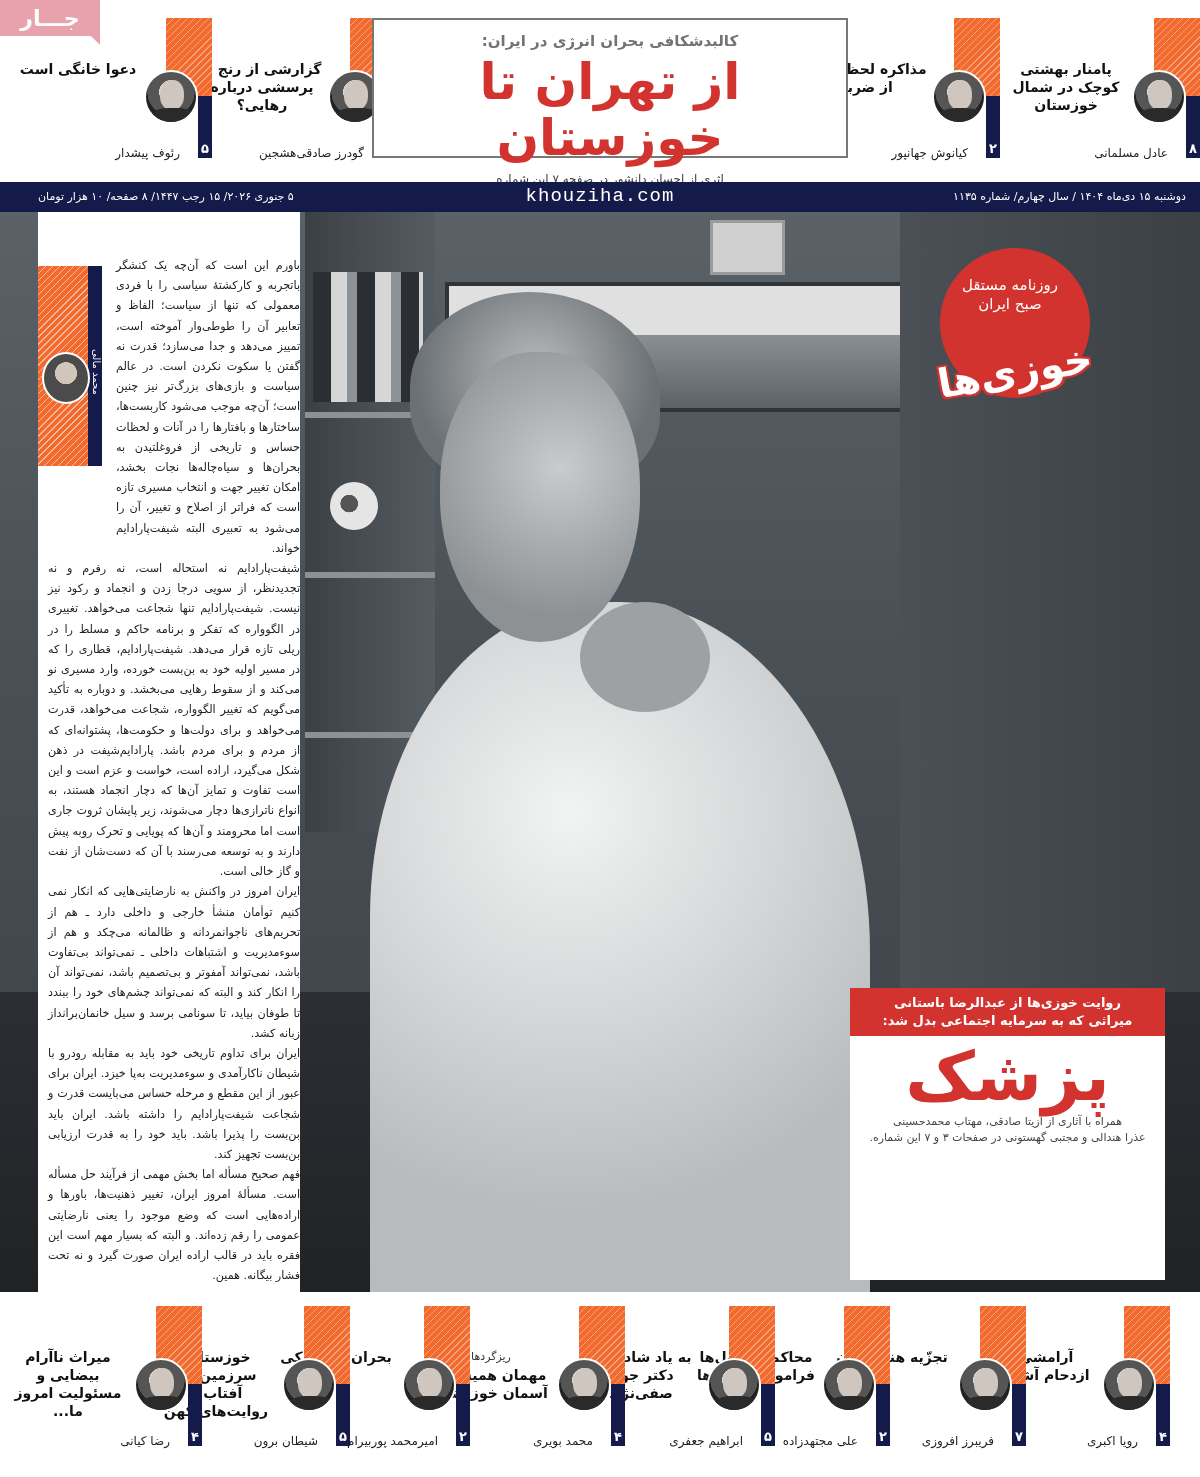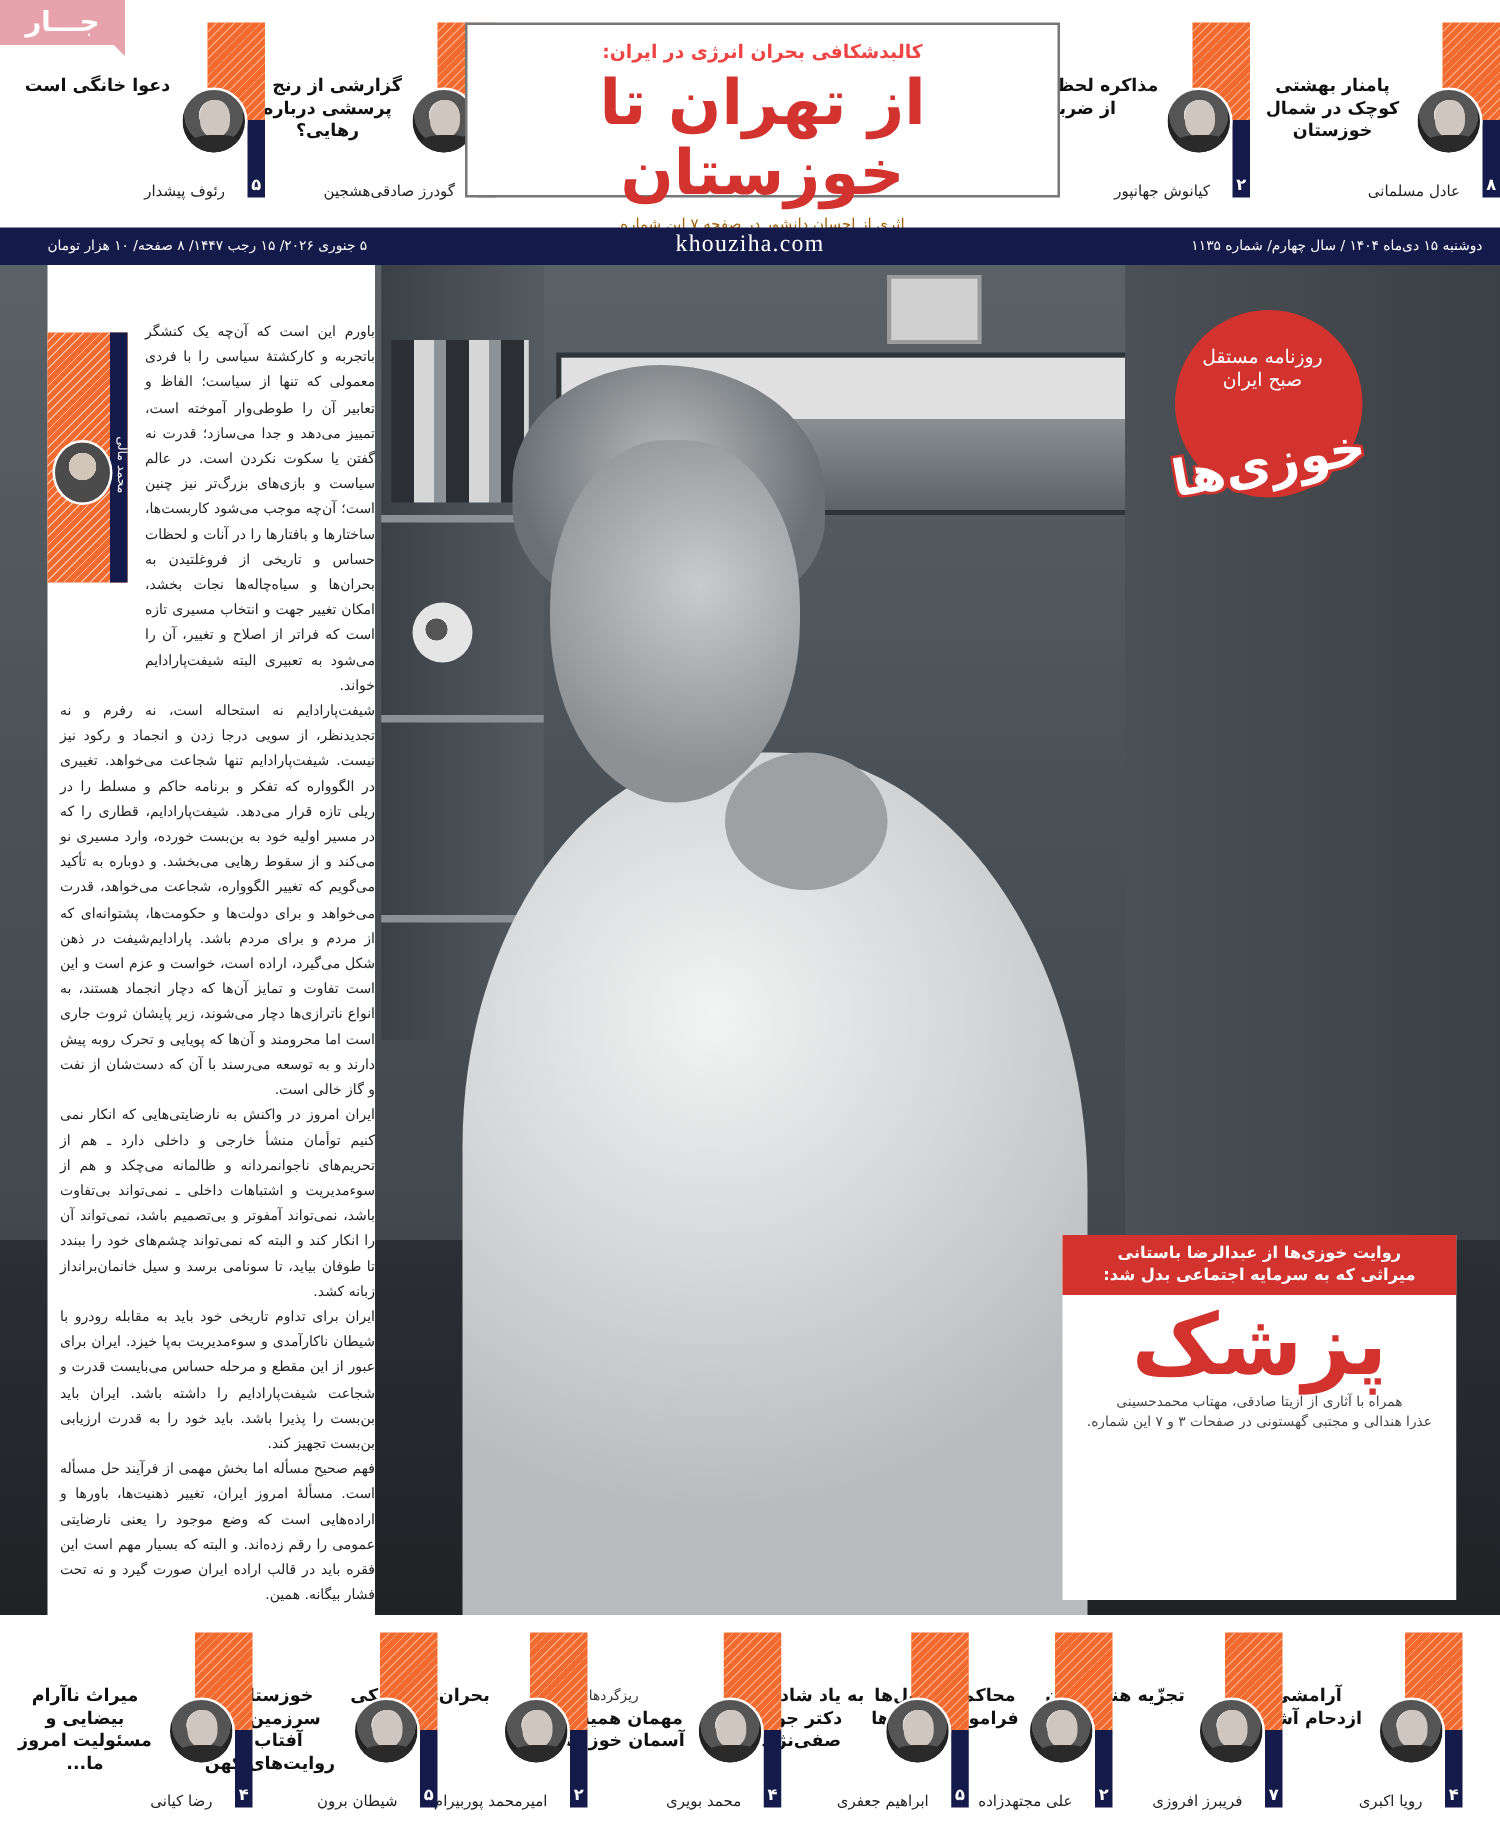--- a/index.html
+++ b/index.html
@@ -7,44 +7,44 @@
   body { position: relative; font-family: "DejaVu Sans", "Liberation Sans", sans-serif; color: #1a1a1a; }
 
   
   .top-band { position: absolute; left: 0; top: 0; width: 1200px; height: 180px; background: #fff; }
   .jar-tag { position: absolute; left: 0; top: 0; width: 100px; height: 36px; background: #e8a2ab; color: #fff;
              font-weight: bold; font-size: 22px; display: flex; align-items: center; justify-content: center;
              direction: rtl; }
   .jar-tag::after { content: ""; position: absolute; right: 0; bottom: -9px; border-top: 9px solid #e8a2ab; border-left: 9px solid transparent; }
 
   .headline-box { position: absolute; left: 372px; top: 18px; width: 476px; height: 140px; border: 2px solid #777; background: #fff; text-align: center; }
-  .headline-kicker { margin-top: 12px; font-size: 15px; font-weight: bold; color: #ef4444; }
+  .headline-kicker { margin-top: 12px; font-size: 15px; font-weight: bold; color: #737373; }
   .headline-main { font-size: 50px; line-height: 56px; font-weight: 900; color: #d2332e; letter-spacing: -1px; margin-top: 4px; font-family: "DejaVu Sans", sans-serif; }
-  .headline-note { font-size: 12px; color: #a16207; margin-top: 6px; }
+  .headline-note { font-size: 12px; color: #404040; margin-top: 6px; }
 
   
   .teaser { position: absolute; width: 200px; height: 150px; direction: rtl; }
   .teaser .strip { position: absolute; right: 0; top: 0; width: 46px; height: 140px; }
   .teaser .strip .orange { position: absolute; right: 0; top: 0; width: 46px; height: 78px; background: #f26a2e; overflow: hidden; }
   .teaser .strip .orange::before { content: ""; position: absolute; inset: 0;
       background: repeating-linear-gradient(135deg, rgba(255,255,255,0.55) 0 1px, transparent 1px 5px); opacity: 0.7; }
   .teaser .strip .navy { position: absolute; right: 0; top: 78px; width: 14px; height: 62px; background: #141a4a; }
   .teaser .page-num { position: absolute; right: 0; bottom: 10px; width: 14px; height: 18px; color: #fff; font-size: 13px; font-weight: bold; text-align: center; line-height: 18px; }
   .teaser .avatar { position: absolute; right: 14px; top: 52px; width: 54px; height: 54px; border-radius: 50%; background: radial-gradient(circle at 50% 40%, #d9d9d9 0 30%, #555 31% 60%, #222 61%); border: 2px solid #fff; overflow: hidden; }
   .teaser .avatar .face { position: absolute; left: 14px; top: 8px; width: 24px; height: 30px; border-radius: 45%; background: #cfc6bf; }
   .teaser .avatar .body { position: absolute; left: 4px; top: 36px; width: 46px; height: 24px; border-radius: 40% 40% 0 0; background: #2a2a2a; }
   .teaser .title { position: absolute; right: 72px; top: 42px; width: 124px; text-align: center; font-size: 14px; line-height: 18px; font-weight: bold; color: #111; }
   .teaser .kicker { display: block; font-size: 11px; font-weight: normal; color: #333; }
   .teaser .author { position: absolute; right: 32px; bottom: 8px; font-size: 12px; color: #222; white-space: nowrap; }
 
   
   .date-bar { position: absolute; left: 0; top: 182px; width: 1200px; height: 30px; background: #141a4a; color: #fff; }
   .date-bar .right { position: absolute; right: 14px; top: 8px; font-size: 11px; }
   .date-bar .left { position: absolute; left: 38px; top: 8px; font-size: 11px; }
-  .date-bar .site { position: absolute; left: 0; right: 0; text-align: center; top: 3px; font-size: 19px; letter-spacing: 1px; font-family: Liberation Serif, serif; direction: ltr; }
+  .date-bar .site { position: absolute; left: 0; right: 0; text-align: center; top: 3px; font-size: 19px; letter-spacing: 1px; font-family: Liberation Mono, monospace; direction: ltr; }
 
   
   .photo { position: absolute; left: 0; top: 212px; width: 1200px; height: 1080px; overflow: hidden;
            background: linear-gradient(180deg, #5b6267 0%, #4a5156 40%, #3a3f44 100%); }
   .photo .shelf-left { position: absolute; left: 305px; top: 0; width: 130px; height: 620px; background: linear-gradient(90deg,#3b4045,#555c61); }
   .photo .shelf-left .books { position: absolute; left: 8px; top: 60px; width: 110px; height: 130px;
       background: repeating-linear-gradient(90deg,#2b2f33 0 18px,#d6d6d6 18px 34px,#8d9296 34px 44px); }
   .photo .shelf-left .board { position: absolute; left: 0; width: 130px; height: 6px; background: #8c9195; }
   .photo .panorama { position: absolute; left: 445px; top: 70px; width: 460px; height: 130px; background: linear-gradient(180deg,#e0e0e0 0 40%, #8a8f93 40%, #5d6266 100%); border: 4px solid #2f3438; }
   .photo .certificate { position: absolute; left: 710px; top: 8px; width: 75px; height: 55px; background: #cfd0cf; border: 3px solid #9b9b9b; }

